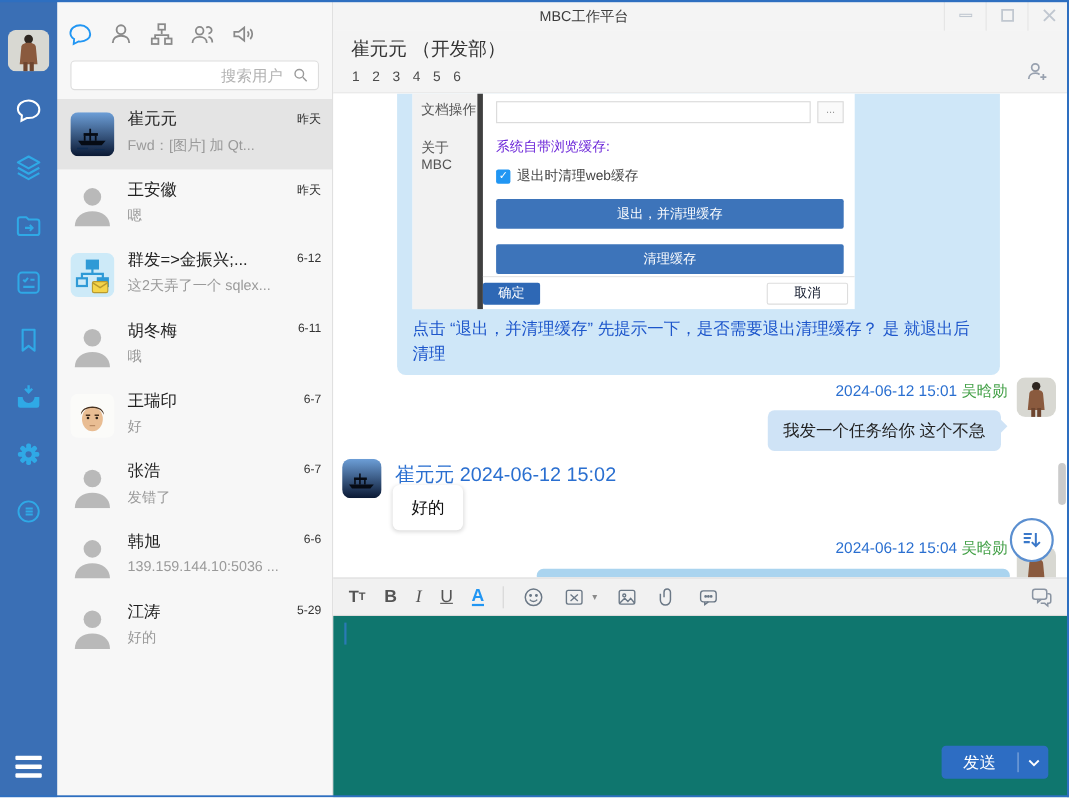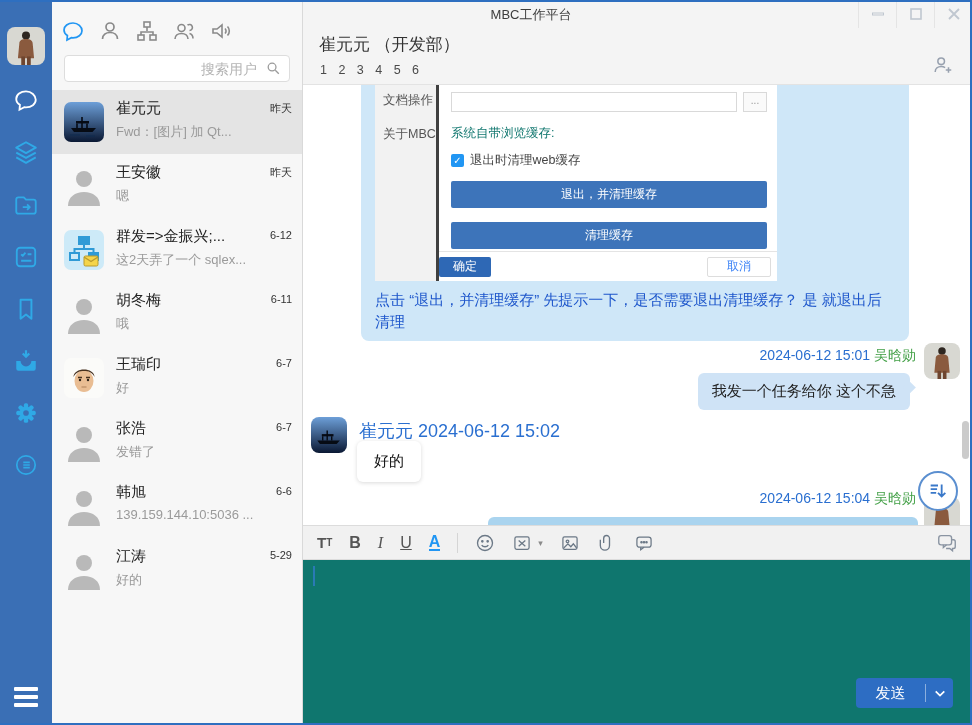--- a/index.html
+++ b/index.html
@@ -41,34 +41,34 @@
   .winbtn { width:38px; height:28px; display:flex; align-items:center; justify-content:center; border-left:1px solid #e4e4e4; cursor:pointer; }
   .chead { position:absolute; left:0; top:28px; right:0; height:57px; background:#f4f4f4; border-bottom:1px solid #e3e3e3; }
   .chead-title { position:absolute; left:16px; top:5px; font-size:17px; color:#333; }
   .chead-pages { position:absolute; left:17px; bottom:7px; font-size:12.5px; color:#4a4a4a; letter-spacing:4px; }
   .adduser { position:absolute; right:18px; bottom:8px; width:22px; height:22px; cursor:pointer; }
 
   .viewport { position:absolute; left:0; top:85px; right:0; height:440px; background:#fff; overflow:hidden; }
 
   .bubble-big { position:absolute; left:58px; top:0; width:548px; background:#cfe7f8; border-radius:0 0 8px 8px; padding-bottom:8px; }
   .dlg { position:relative; margin:0 0 6px 14px; width:402px; height:196px; background:#fff; display:flex; font-size:12.5px; }
-  .dlg-side { width:64px; background:#f2f2f2; border-right:3px solid #404040; padding:7px 0 0 8px; color:#555; }
+  .dlg-side { width:64px; background:#f2f2f2; border-right:5px solid #404040; padding:7px 0 0 8px; color:#555; }
   .dlg-side .s2 { margin-top:17px; }
   .dlg-main { flex:1; position:relative; padding:7px 10px 0 12px; }
   .dlg-inputrow { display:flex; align-items:center; }
   .dlg-input { flex:1; height:20px; border:1px solid #d9d9d9; background:#fff; }
   .dlg-browse { width:24px; height:20px; margin-left:6px; border:1px solid #d9d9d9; background:#fafafa; color:#999; font-size:10px; text-align:center; line-height:16px; cursor:pointer; }
-  .dlg-cache { margin-top:13px; color:#0f766e; }
+  .dlg-cache { margin-top:13px; color:#6d28d9; }
   .dlg-checkrow { margin-top:10px; display:flex; align-items:center; gap:6px; color:#444; }
   .dlg-check { width:13px; height:13px; background:#2196f3; border-radius:2px; color:#fff; font-size:10px; line-height:13px; text-align:center; }
   .dlg-btnrow { margin-top:12px; display:flex; gap:14px;flex-direction:column; }
   .dlg-btn { background:#3d74ba; color:#fff; font-size:12px; border:none; padding:5px 11px; border-radius:2px; cursor:pointer; font-family:inherit; }
   .dlg-footer { position:absolute; left:0; right:0; bottom:0; height:30px; border-top:1px solid #e4e4e4; display:flex; justify-content:space-between; align-items:center; gap:8px; padding-right:6px; }
   .dlg-ok { width:52px; height:20px; background:#2e68b5; color:#fff; font-size:12px; border:none; border-radius:2px; cursor:pointer; font-family:inherit; }
-  .dlg-cancel { width:64px; height:20px; background:#fff; color:#3b82f6; font-size:12px; border:1px solid #ddd; border-radius:2px; cursor:pointer; font-family:Liberation Serif, serif; }
+  .dlg-cancel { width:74px; height:20px; background:#fff; color:#0f172a; font-size:12px; border:1px solid #ddd; border-radius:2px; cursor:pointer; font-family:Liberation Serif, serif; }
   .caption { padding:2px 14px 0 14px; color:#1d56cb; font-size:15px; line-height:22px; }
 
   .meta { position:absolute; right:56px; font-size:14px; white-space:nowrap; }
   .meta .t { color:#2a6fd0; } .meta .n { color:#43a047; }
   .side-avatar { position:absolute; right:12px; width:36px; height:36px; border-radius:8px; overflow:hidden; }
   .bubble-out { position:absolute; right:62px; background:#cfe3f6; border-radius:6px; padding:9px 14px; font-size:15px; color:#222; }
   .bubble-out::after { content:""; position:absolute; right:-4px; top:10px; width:9px; height:9px; background:#cfe3f6; transform:rotate(45deg); }
   .in-avatar { position:absolute; left:8px; top:332px; width:36px; height:36px; border-radius:8px; overflow:hidden; }
   .in-meta { position:absolute; left:56px; top:334px; font-size:18px; color:#2a6fd0; white-space:nowrap; }
   .bubble-in { position:absolute; left:54px; top:356px; background:#fff; border-radius:6px; box-shadow:0 1px 4px rgba(0,0,0,0.15); padding:11px 17px; font-size:15px; color:#111; }

